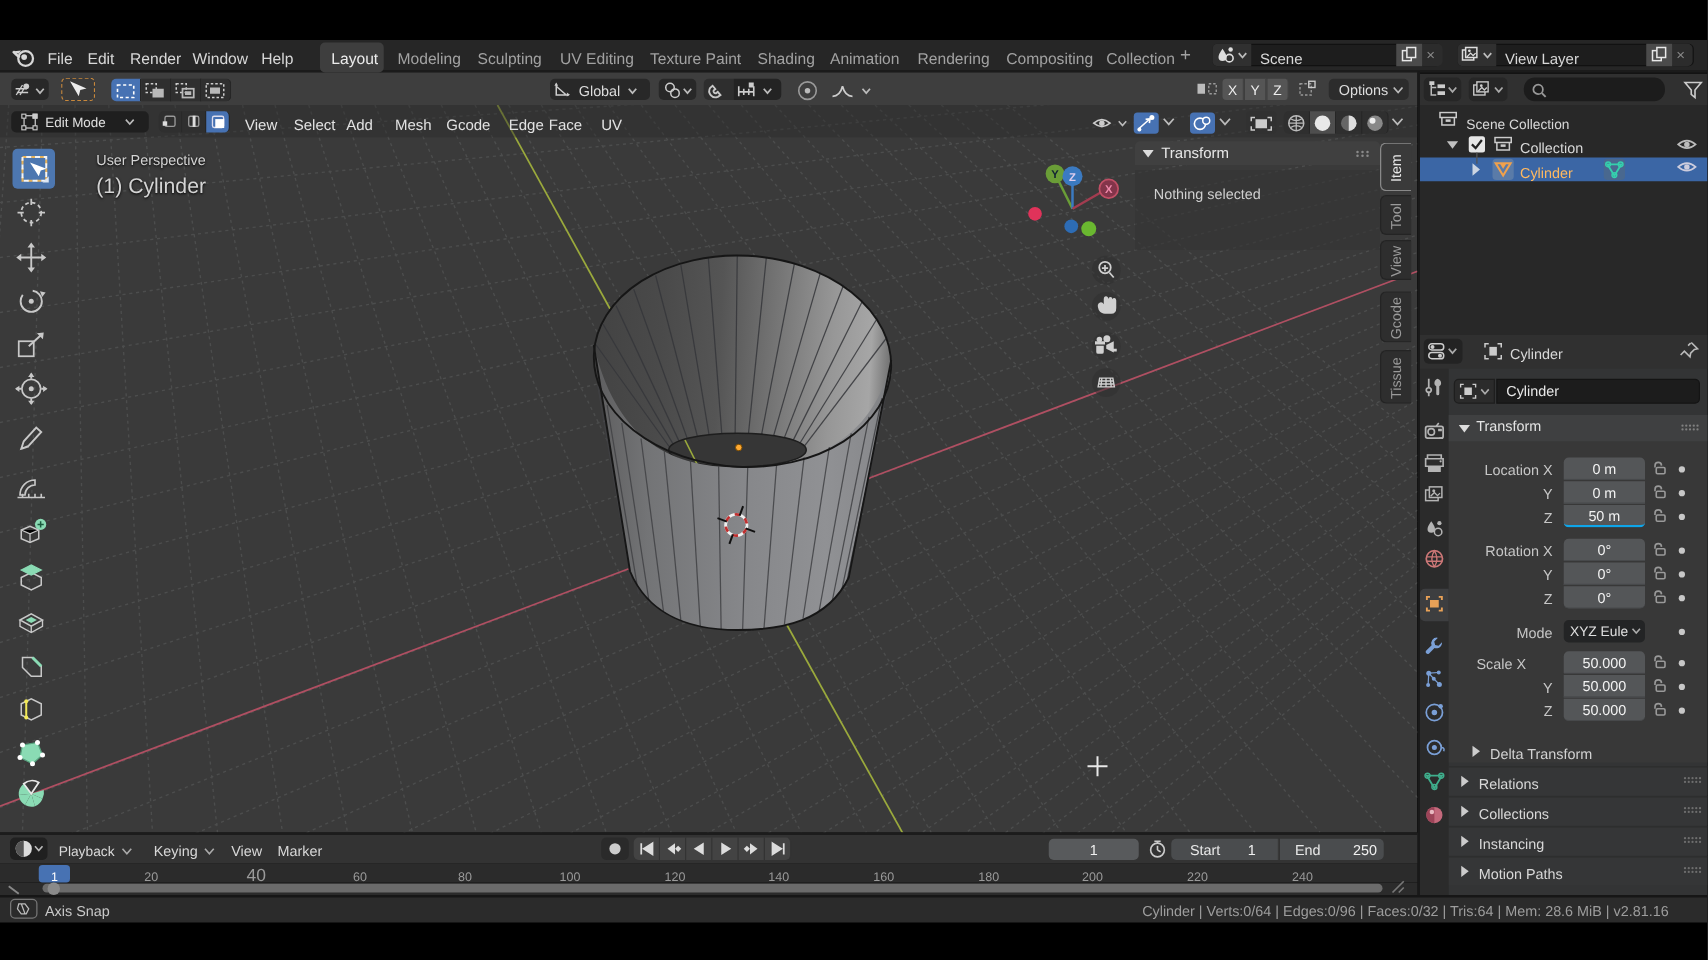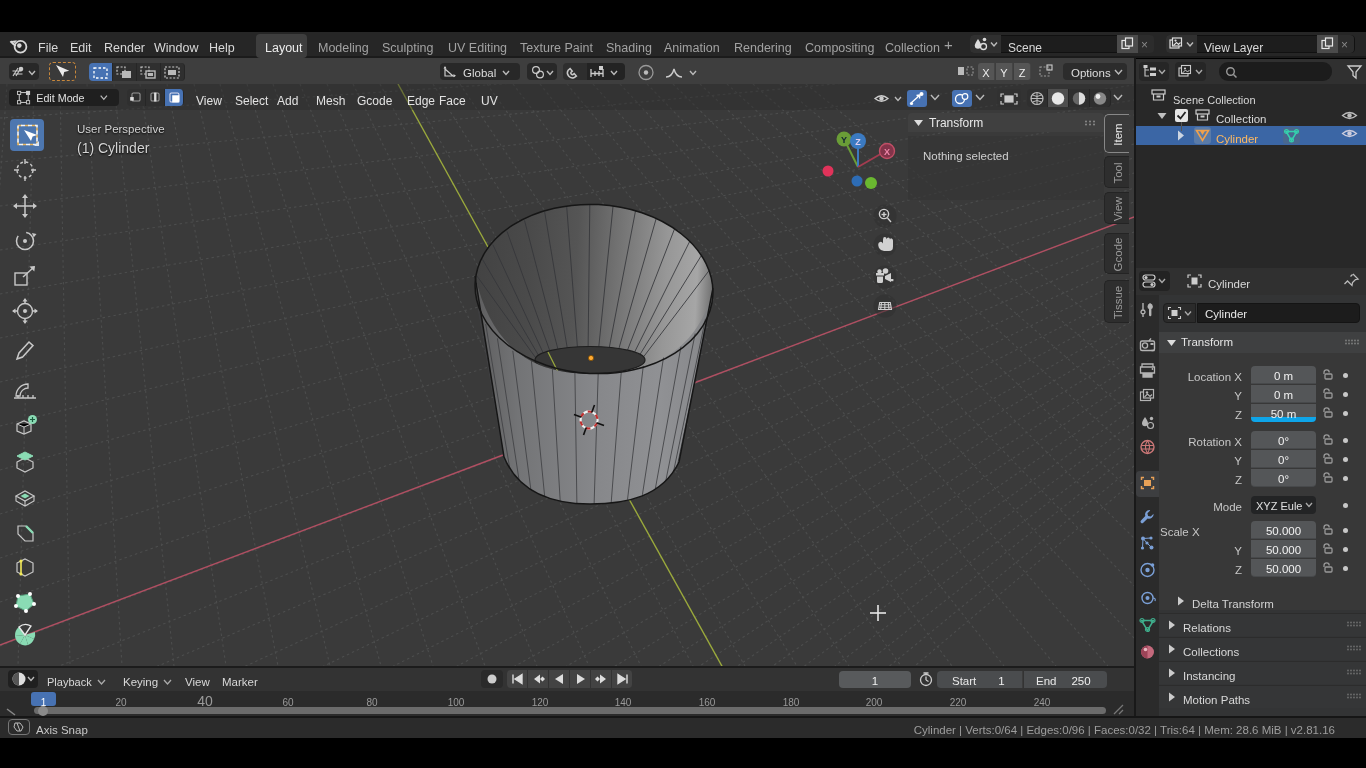--- a/index.html
+++ b/index.html
@@ -457,21 +457,21 @@
       <circle cx="10" cy="9.5" r="6.2" fill="#888"></circle>
       <circle cx="8" cy="7.5" r="2.4" fill="#eee"></circle>
     </svg>
   </div>
 <div style="position:absolute;left:1112px;top:91px">
     <svg width="12" height="14" viewBox="0 0 12 14">
       <path d="M2,4 l4,4.5 4,-4.5" stroke="#bbb" stroke-width="1.4" fill="none"></path>
     </svg>
   </div>
 <div style="position:absolute;left:77px;top:119px"><span style="color:#d4d4d4;font-size:11.5px;text-shadow:0 1px 2px #000">User Perspective</span></div>
-<div style="position:absolute;left:77px;top:139px"><span style="color:#d4d4d4;font-size:14px;text-shadow:0 1px 2px #000">(1) Cylinder</span></div>
+<div style="position:absolute;left:77px;top:139px"><span style="color:#d4d4d4;font-size:17px;text-shadow:0 1px 2px #000">(1) Cylinder</span></div>
 <div style="position:absolute;left:10px;top:119px;width:34px;height:32px;background:#4d77b0;border-radius:4px">
     <svg width="34" height="32" viewBox="0 0 34 32">
       <rect x="8" y="6.5" width="19" height="19" fill="none" stroke="#e8b35a" stroke-width="1.6" stroke-dasharray="4 3"></rect>
       <rect x="8" y="6.5" width="19" height="19" fill="none" stroke="#f5f5f5" stroke-width="1.6" stroke-dasharray="4 3" stroke-dashoffset="4"></rect>
       <path d="M14,11 l7,11 1.6,-4.6 4.6,-1.4z" fill="#fff"></path>
       <path d="M29,27 l-5,0 5,-5z" fill="#dce6f2"></path>
     </svg>
   </div>
 <div style="position:absolute;left:10px;top:156px;width:30px;height:28px">
     <svg width="30" height="28" viewBox="0 0 30 28">
@@ -872,21 +872,21 @@
 <div style="position:absolute;left:1160px;top:386px;width:82px;height:16px;text-align:right"><span style="color:#c6c6c6;font-size:11.5px">Y</span></div>
 <div style="position:absolute;left:1251px;top:385px;width:65px;height:18px;background:#545658;border-radius:0;text-align:center;border-bottom:1px solid #47494b"><span style="color:#f2f2f2;font-size:11.5px;line-height:18px">0 m</span></div>
 <div style="position:absolute;left:1321px;top:387px;width:13px;height:13px">
     <svg width="13" height="13" viewBox="0 0 13 13">
       <path d="M3,6 v-1.5 a2.6,2.6 0 0 1 5.2,0" fill="none" stroke="#999" stroke-width="1.3"></path>
       <rect x="4" y="6" width="7" height="5" rx="1" fill="none" stroke="#999" stroke-width="1.3"></rect>
     </svg>
   </div>
 <div style="position:absolute;left:1343px;top:391.5px;width:5px;height:5px;background:#c8c8c8;border-radius:50%"></div>
 <div style="position:absolute;left:1160px;top:405px;width:82px;height:16px;text-align:right"><span style="color:#c6c6c6;font-size:11.5px">Z</span></div>
-<div style="position:absolute;left:1251px;top:404px;width:65px;height:18px;background:#545658;border-radius:0 0 4px 4px;text-align:center;border-bottom:5px solid #0ea5e9"><span style="color:#f2f2f2;font-size:11.5px;line-height:18px">50 m</span></div>
+<div style="position:absolute;left:1251px;top:404px;width:65px;height:18px;background:#545658;border-radius:0 0 4px 4px;text-align:center;border-bottom:2px solid #0ea5e9"><span style="color:#f2f2f2;font-size:11.5px;line-height:18px">50 m</span></div>
 <div style="position:absolute;left:1321px;top:406px;width:13px;height:13px">
     <svg width="13" height="13" viewBox="0 0 13 13">
       <path d="M3,6 v-1.5 a2.6,2.6 0 0 1 5.2,0" fill="none" stroke="#999" stroke-width="1.3"></path>
       <rect x="4" y="6" width="7" height="5" rx="1" fill="none" stroke="#999" stroke-width="1.3"></rect>
     </svg>
   </div>
 <div style="position:absolute;left:1343px;top:410.5px;width:5px;height:5px;background:#c8c8c8;border-radius:50%"></div>
 <div style="position:absolute;left:1160px;top:432px;width:82px;height:16px;text-align:right"><span style="color:#c6c6c6;font-size:11.5px">Rotation X</span></div>
 <div style="position:absolute;left:1251px;top:431px;width:65px;height:18px;background:#545658;border-radius:4px 4px 0 0;text-align:center;border-bottom:1px solid #47494b"><span style="color:#f2f2f2;font-size:11.5px;line-height:18px">0°</span></div>
 <div style="position:absolute;left:1321px;top:433px;width:13px;height:13px">
@@ -907,21 +907,21 @@
 <div style="position:absolute;left:1343px;top:456.5px;width:5px;height:5px;background:#c8c8c8;border-radius:50%"></div>
 <div style="position:absolute;left:1160px;top:470px;width:82px;height:16px;text-align:right"><span style="color:#c6c6c6;font-size:11.5px">Z</span></div>
 <div style="position:absolute;left:1251px;top:469px;width:65px;height:18px;background:#545658;border-radius:0 0 4px 4px;text-align:center;border-bottom:1px solid #47494b"><span style="color:#f2f2f2;font-size:11.5px;line-height:18px">0°</span></div>
 <div style="position:absolute;left:1321px;top:471px;width:13px;height:13px">
     <svg width="13" height="13" viewBox="0 0 13 13">
       <path d="M3,6 v-1.5 a2.6,2.6 0 0 1 5.2,0" fill="none" stroke="#999" stroke-width="1.3"></path>
       <rect x="4" y="6" width="7" height="5" rx="1" fill="none" stroke="#999" stroke-width="1.3"></rect>
     </svg>
   </div>
 <div style="position:absolute;left:1343px;top:475.5px;width:5px;height:5px;background:#c8c8c8;border-radius:50%"></div>
-<div style="position:absolute;left:1160px;top:522px;width:82px;height:16px;text-align:left"><span style="color:#c6c6c6;font-size:11.5px">Scale X</span></div>
+<div style="position:absolute;left:1160px;top:522px;width:82px;height:16px;text-align:center"><span style="color:#c6c6c6;font-size:11.5px">Scale X</span></div>
 <div style="position:absolute;left:1251px;top:521px;width:65px;height:18px;background:#545658;border-radius:4px 4px 0 0;text-align:center;border-bottom:1px solid #47494b"><span style="color:#f2f2f2;font-size:11.5px;line-height:18px">50.000</span></div>
 <div style="position:absolute;left:1321px;top:523px;width:13px;height:13px">
     <svg width="13" height="13" viewBox="0 0 13 13">
       <path d="M3,6 v-1.5 a2.6,2.6 0 0 1 5.2,0" fill="none" stroke="#999" stroke-width="1.3"></path>
       <rect x="4" y="6" width="7" height="5" rx="1" fill="none" stroke="#999" stroke-width="1.3"></rect>
     </svg>
   </div>
 <div style="position:absolute;left:1343px;top:527.5px;width:5px;height:5px;background:#c8c8c8;border-radius:50%"></div>
 <div style="position:absolute;left:1160px;top:541px;width:82px;height:16px;text-align:right"><span style="color:#c6c6c6;font-size:11.5px">Y</span></div>
 <div style="position:absolute;left:1251px;top:540px;width:65px;height:18px;background:#545658;border-radius:0;text-align:center;border-bottom:1px solid #47494b"><span style="color:#f2f2f2;font-size:11.5px;line-height:18px">50.000</span></div>
@@ -1100,21 +1100,21 @@
     </svg>
   </div>
 <div style="position:absolute;left:839px;top:671px;width:72px;height:17px;background:#585a5c;border-radius:4px;text-align:center"><span style="color:#f0f0f0;font-size:11.5px;line-height:17px">1</span></div>
 <div style="position:absolute;left:917px;top:671px;width:18px;height:17px">
     <svg width="18" height="17" viewBox="0 0 18 17">
       <circle cx="9" cy="9" r="5.5" fill="none" stroke="#ccc" stroke-width="1.3"></circle>
       <path d="M9,9 l0,-3.5 M9,9 l2.5,1.5 M6.5,2 h5 M9,2 v1.5" stroke="#ccc" stroke-width="1.3" fill="none"></path>
     </svg>
   </div>
 <div style="position:absolute;left:937px;top:671px;width:86px;height:17px;background:#4a4c4e;border-radius:4px 0 0 4px;border-right:1px solid #3c3c3c"><span style="color:#e8e8e8;font-size:11.5px;margin-left:15px;line-height:17px">Start</span><span style="color:#f0f0f0;font-size:11.5px;margin-left:22px;line-height:17px">1</span></div>
-<div style="position:absolute;left:1024px;top:671px;width:83px;height:17px;background:#4a4c4e;border-radius:0 4px 4px 0"><span style="color:#e8e8e8;font-size:11.5px;margin-left:12px;line-height:17px">End</span><span style="color:#f0f0f0;font-size:11.5px;margin-left:15px;line-height:17px">250</span></div>
+<div style="position:absolute;left:1024px;top:671px;width:83px;height:17px;background:#4a4c4e;border-radius:0 4px 4px 0"><span style="color:#e8e8e8;font-size:11.5px;margin-left:12px;line-height:17px">End</span><span style="color:#f0f0f0;font-size:11.5px;margin-left:26px;line-height:17px">250</span></div>
 <div style="position:absolute;left:109px;top:692px;width:24px;text-align:center"><span style="color:#9a9a9a;font-size:10px">20</span></div>
 <div style="position:absolute;left:193px;top:692px;width:24px;text-align:center"><span style="color:#9a9a9a;font-size:14px">40</span></div>
 <div style="position:absolute;left:276px;top:692px;width:24px;text-align:center"><span style="color:#9a9a9a;font-size:10px">60</span></div>
 <div style="position:absolute;left:360px;top:692px;width:24px;text-align:center"><span style="color:#9a9a9a;font-size:10px">80</span></div>
 <div style="position:absolute;left:444px;top:692px;width:24px;text-align:center"><span style="color:#9a9a9a;font-size:10px">100</span></div>
 <div style="position:absolute;left:528px;top:692px;width:24px;text-align:center"><span style="color:#9a9a9a;font-size:10px">120</span></div>
 <div style="position:absolute;left:611px;top:692px;width:24px;text-align:center"><span style="color:#9a9a9a;font-size:10px">140</span></div>
 <div style="position:absolute;left:695px;top:692px;width:24px;text-align:center"><span style="color:#9a9a9a;font-size:10px">160</span></div>
 <div style="position:absolute;left:779px;top:692px;width:24px;text-align:center"><span style="color:#9a9a9a;font-size:10px">180</span></div>
 <div style="position:absolute;left:862px;top:692px;width:24px;text-align:center"><span style="color:#9a9a9a;font-size:10px">200</span></div>

